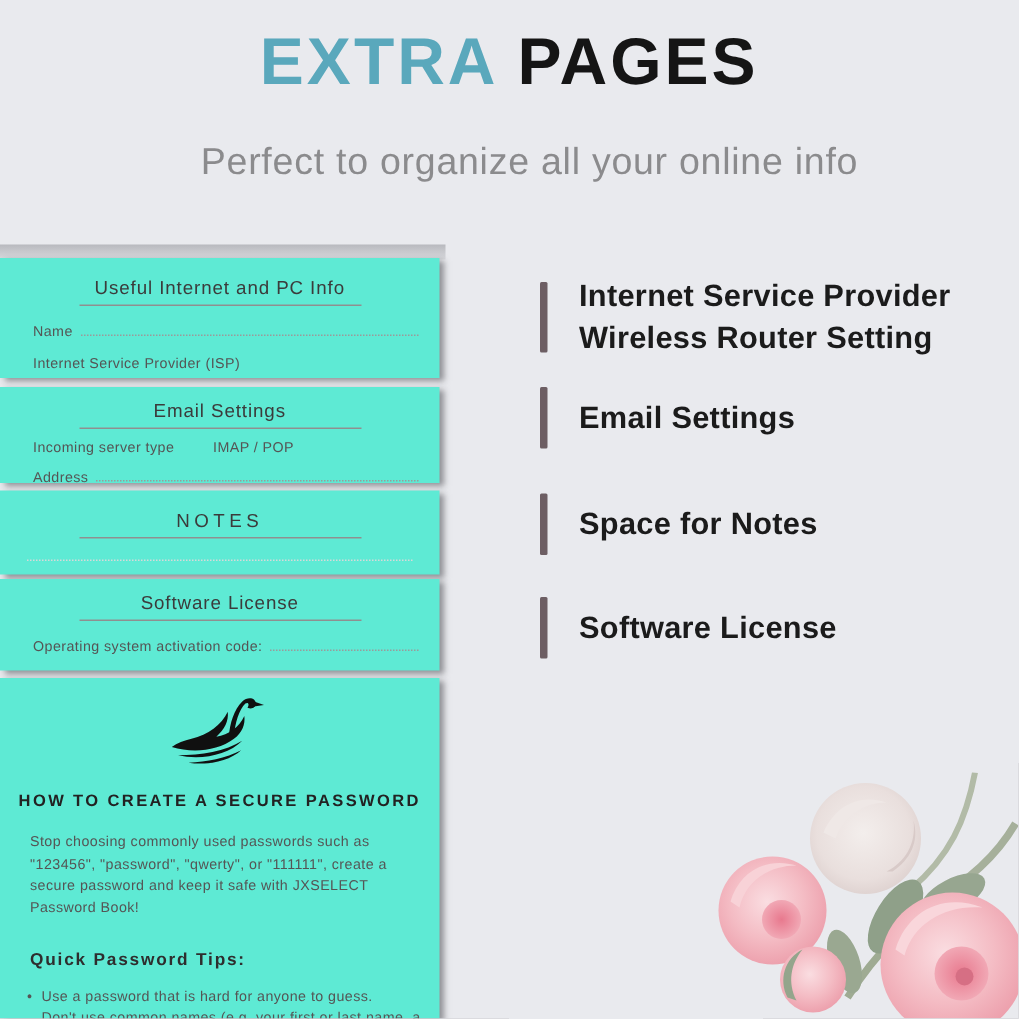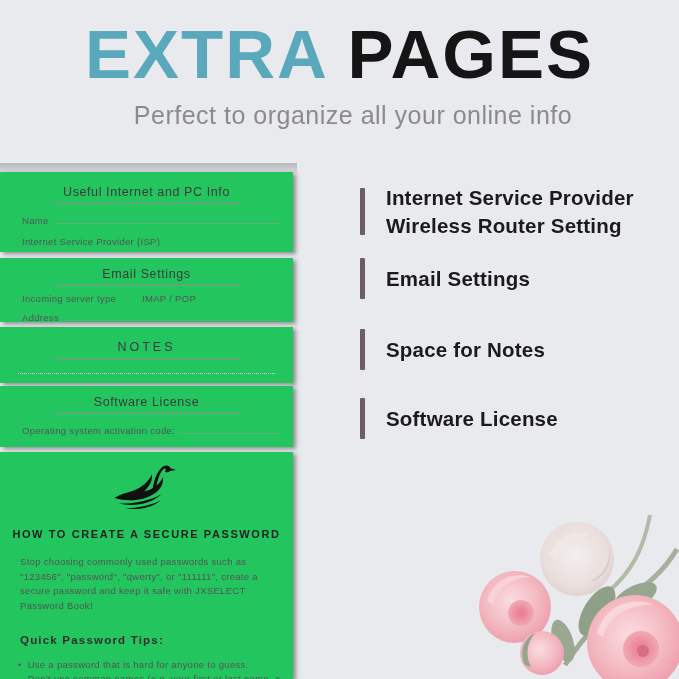--- a/index.html
+++ b/index.html
@@ -4,37 +4,37 @@
 <style>
   html,body{margin:0;padding:0;background:#cfd0d4;}
   .canvas{
     position:relative;width:679px;height:679px;overflow:hidden;
     background:#e9eaee;
     font-family:"Liberation Sans", sans-serif;
   }
   
   .hero{position:absolute;top:0;left:0;width:679px;text-align:center;}
   .hero h1{
-    margin:20px 0 0 0;font-size:69px;line-height:1;font-weight:bold;
+    margin:20px 0 0 0;font-size:44px;line-height:1;font-weight:bold;
     letter-spacing:2px;white-space:nowrap;
   }
   .t-accent{color:#5aa8bc;}
   .t-dark{color:#151515;}
   .hero .sub{
-    margin:12px 0 0 0;font-size:25px;color:#8b8b8d;font-weight:normal;
+    margin:30px 0 0 0;font-size:25px;color:#8b8b8d;font-weight:normal;
     letter-spacing:0.5px;
     padding-left:27px;
   }
   
   .stack-shadow{
     position:absolute;left:0;top:163px;width:297px;height:10px;
     background:linear-gradient(to bottom,#b8b9be,#d9dade);
   }
   .card{
-    position:absolute;left:0;width:293px;background:#22c55e;
+    position:absolute;left:0;width:293px;background:#5eead4;
     box-shadow:3px 2px 4px rgba(55,55,62,0.50);
     color:#4c4c4c;
   }
   .card .chead{
     text-align:center;font-size:12.5px;color:#3b3b3b;letter-spacing:0.6px;
     padding-top:13px;
   }
   .card .rule{width:188px;margin:4px auto 0 auto;border-bottom:1px solid #8f8f8f;}
   .crow{
     display:flex;align-items:baseline;

